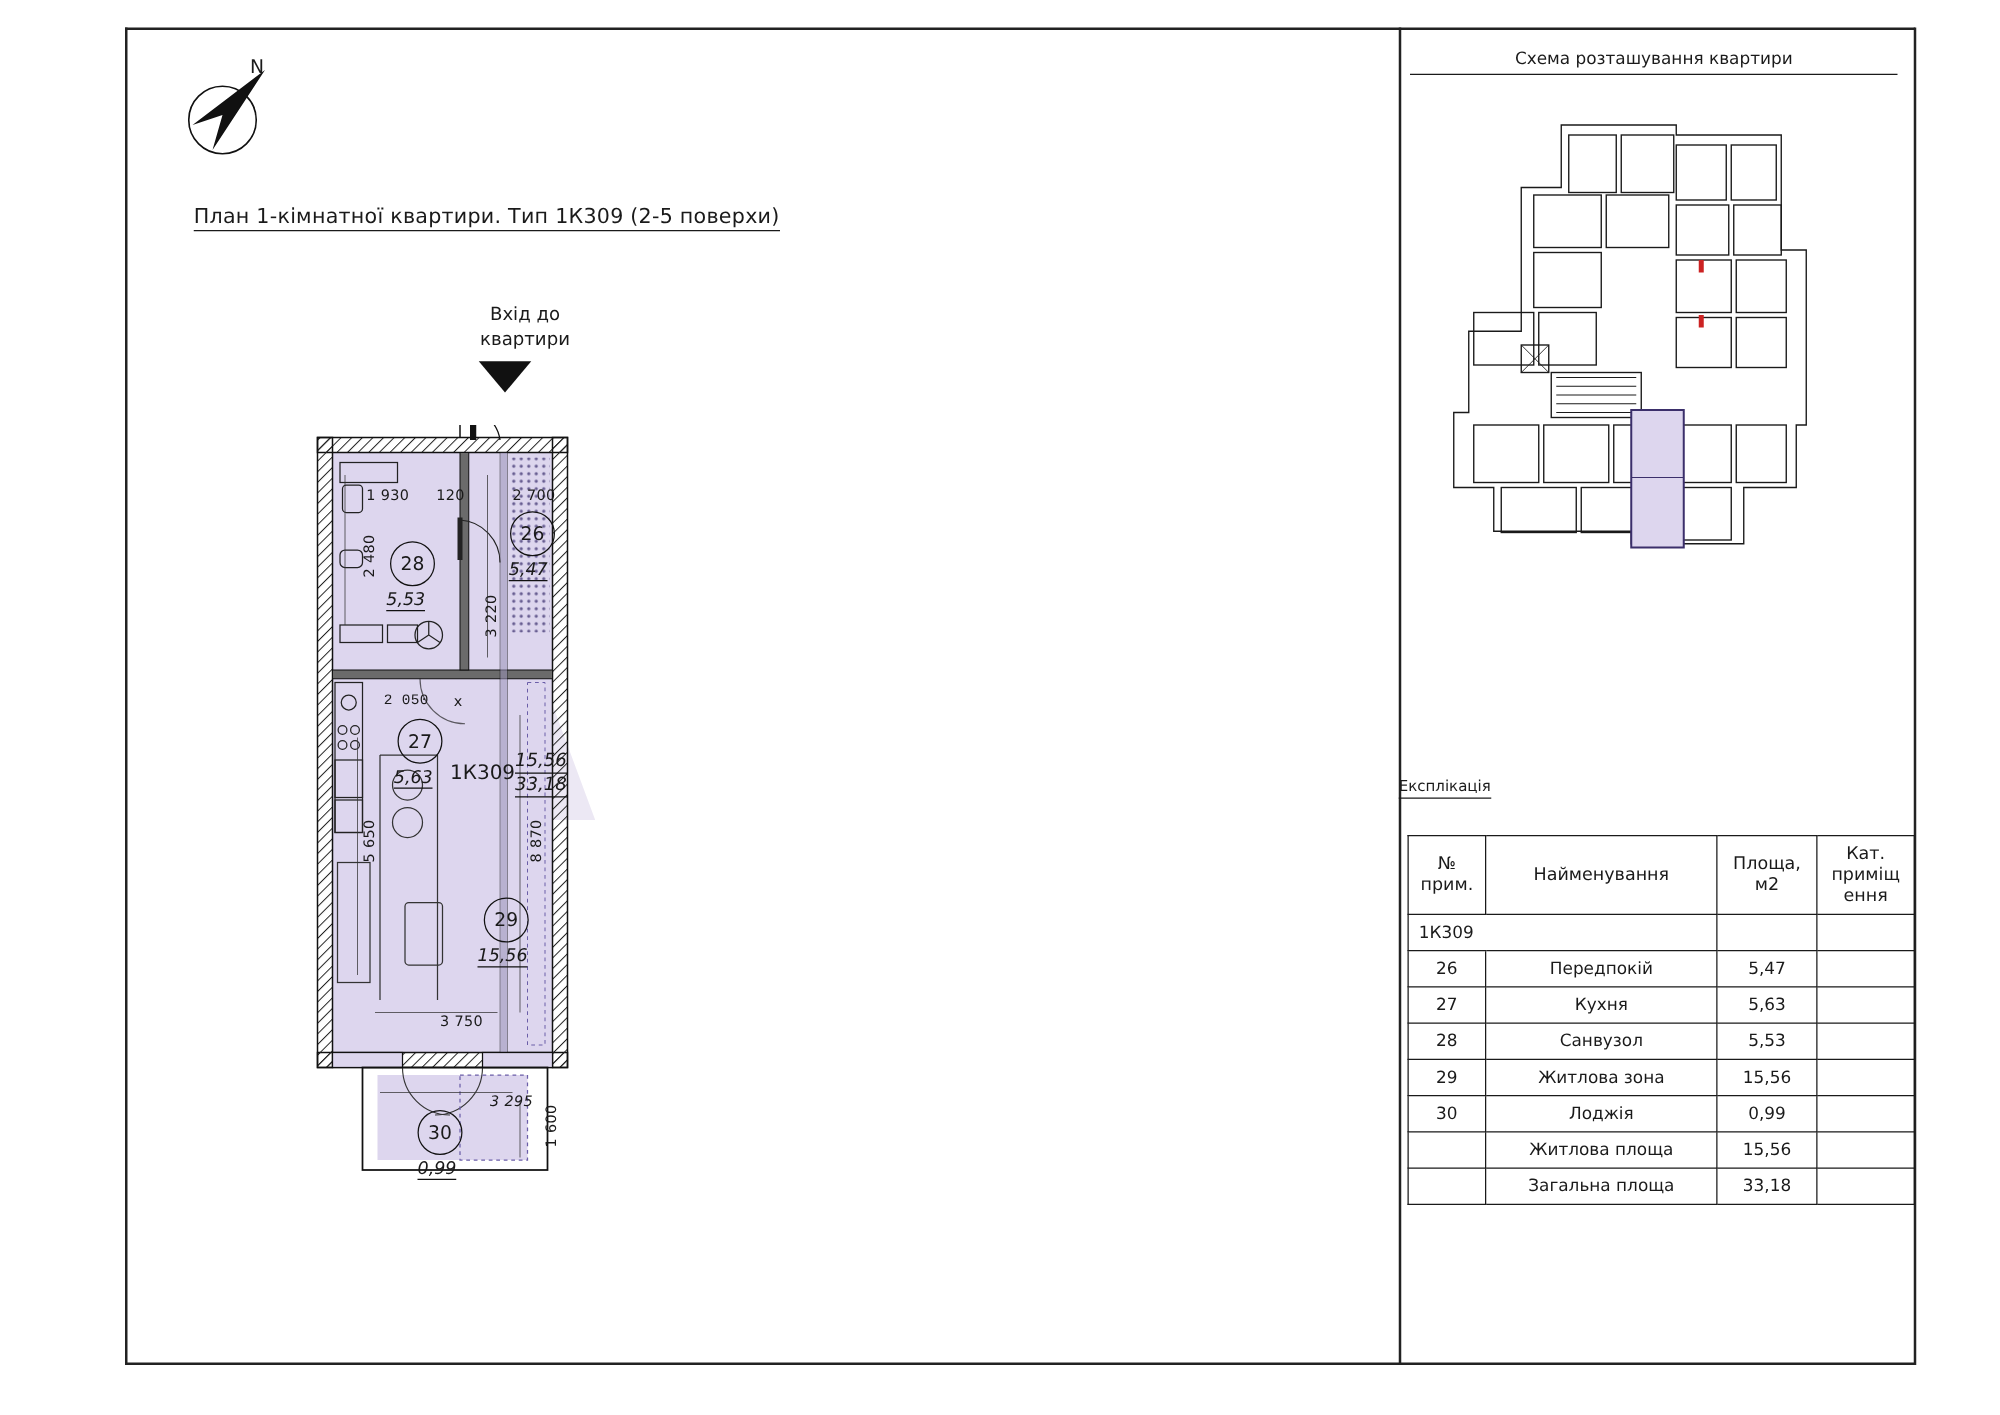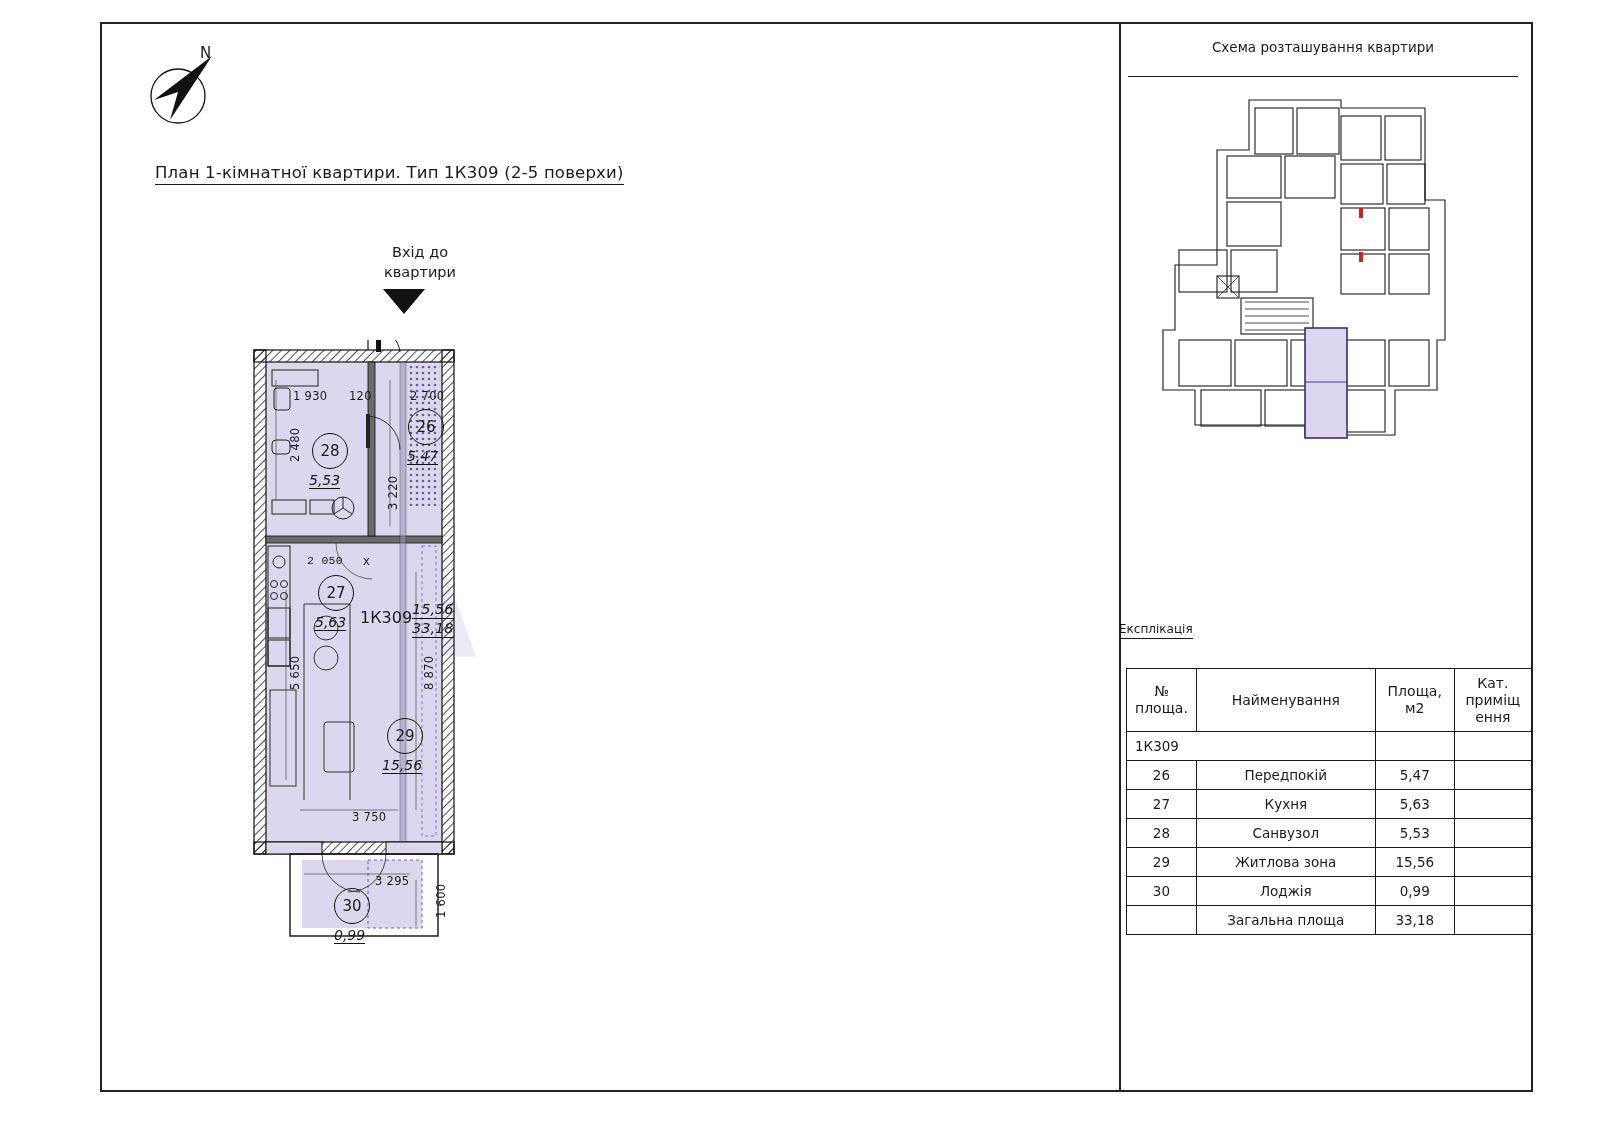--- a/index.html
+++ b/index.html
@@ -58,21 +58,21 @@
     left: 1128px;
     top: 38px;
     width: 390px;
     text-align: center;
     font-size: 13.5px;
     line-height: 1.45;
   }
   .scheme-title span {
     display: block;
     border-bottom: 1.3px solid #1a1a1a;
-    padding-bottom: 18px;
+    padding-bottom: 1px;
     white-space: nowrap;
   }
   .entrance-label {
     position: absolute;
     left: 360px;
     top: 243px;
     font-size: 14.5px;
     line-height: 1.35;
     text-align: center;
     width: 120px;
@@ -336,21 +336,21 @@
 <div class="dim" style="left:293px; top:389px;">1 930</div>
 <div class="dim" style="left:349px; top:389px;">120</div>
 <div class="dim" style="left:410px; top:389px;">2 700</div>
 <div class="dim vert" style="left:288px; top:462px;">2 480</div>
 <div class="dim vert" style="left:386px; top:510px;">3 220</div>
 <div class="dim" style="left:307px; top:554px;font-family:Liberation Mono, monospace;">2 050</div>
 <div class="dim" style="left:363px; top:554px;">x</div>
 <div class="dim vert" style="left:288px; top:690px;">5 650</div>
 <div class="dim vert" style="left:422px; top:690px;">8 870</div>
 <div class="dim" style="left:352px; top:810px;">3 750</div>
-<div class="dim" style="left:375px; top:874px;">3 295</div>
+<div class="dim" style="left:392px; top:874px;font-style:italic;">3 295</div>
 <div class="dim vert" style="left:434px; top:918px;">1 600</div>
 
 <div class="bubble" style="left:408px; top:409px;">26</div>
 <div class="area" style="left:407px; top:448px;">5,47</div>
 
 <div class="bubble" style="left:312px; top:433px;">28</div>
 <div class="area" style="left:309px; top:472px;">5,53</div>
 
 <div class="bubble" style="left:318px; top:575px;">27</div>
 <div class="area" style="left:315px; top:614px;">5,63</div>
@@ -418,21 +418,21 @@
 </svg>
 </div>
 
 <div class="expl-title">Експлікація</div>
 
 <table class="expl">
   <thead>
     <tr>
       <th class="col-num">
         <div>№</div>
-        <div>площа.</div>
+        <div>прим.</div>
       </th>
       <th class="col-name" style="text-align:center">Найменування</th>
       <th class="col-area">
         <div>Площа,</div>
         <div>м2</div>
       </th>
       <th class="col-cat">
         <div>Кат.</div>
         <div>приміщ</div>
         <div>ення</div>
@@ -472,18 +472,24 @@
       <td class="col-cat"></td>
     </tr>
     <tr>
       <td class="col-num">30</td>
       <td class="col-name">Лоджія</td>
       <td class="col-area">0,99</td>
       <td class="col-cat"></td>
     </tr>
     <tr>
       <td class="col-num blank-num"></td>
+      <td class="col-name">Житлова площа</td>
+      <td class="col-area">15,56</td>
+      <td class="col-cat"></td>
+    </tr>
+    <tr>
+      <td class="col-num blank-num"></td>
       <td class="col-name">Загальна площа</td>
       <td class="col-area">33,18</td>
       <td class="col-cat"></td>
     </tr>
   </tbody>
 </table>
 
 </body></html>

